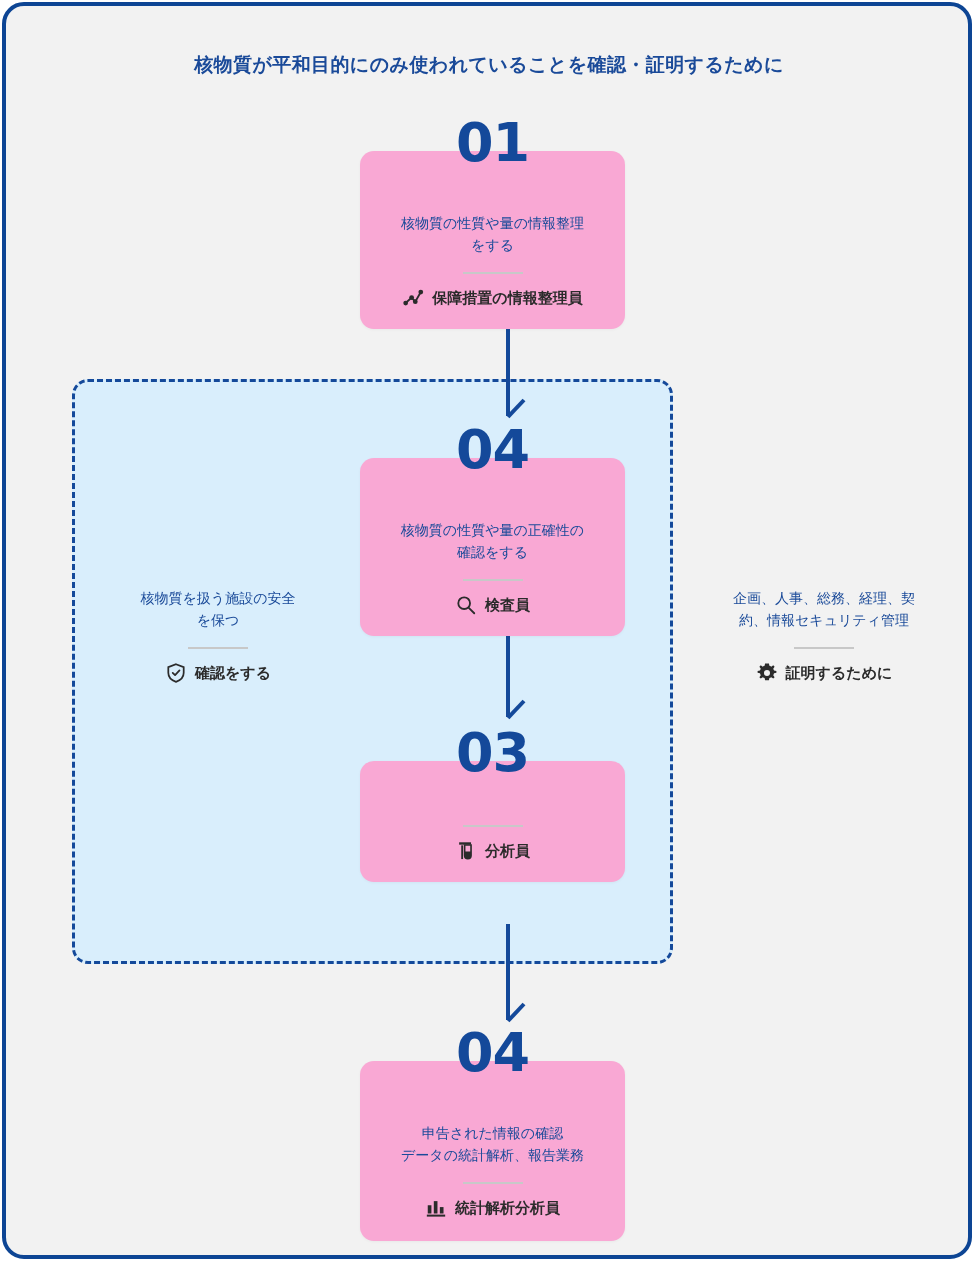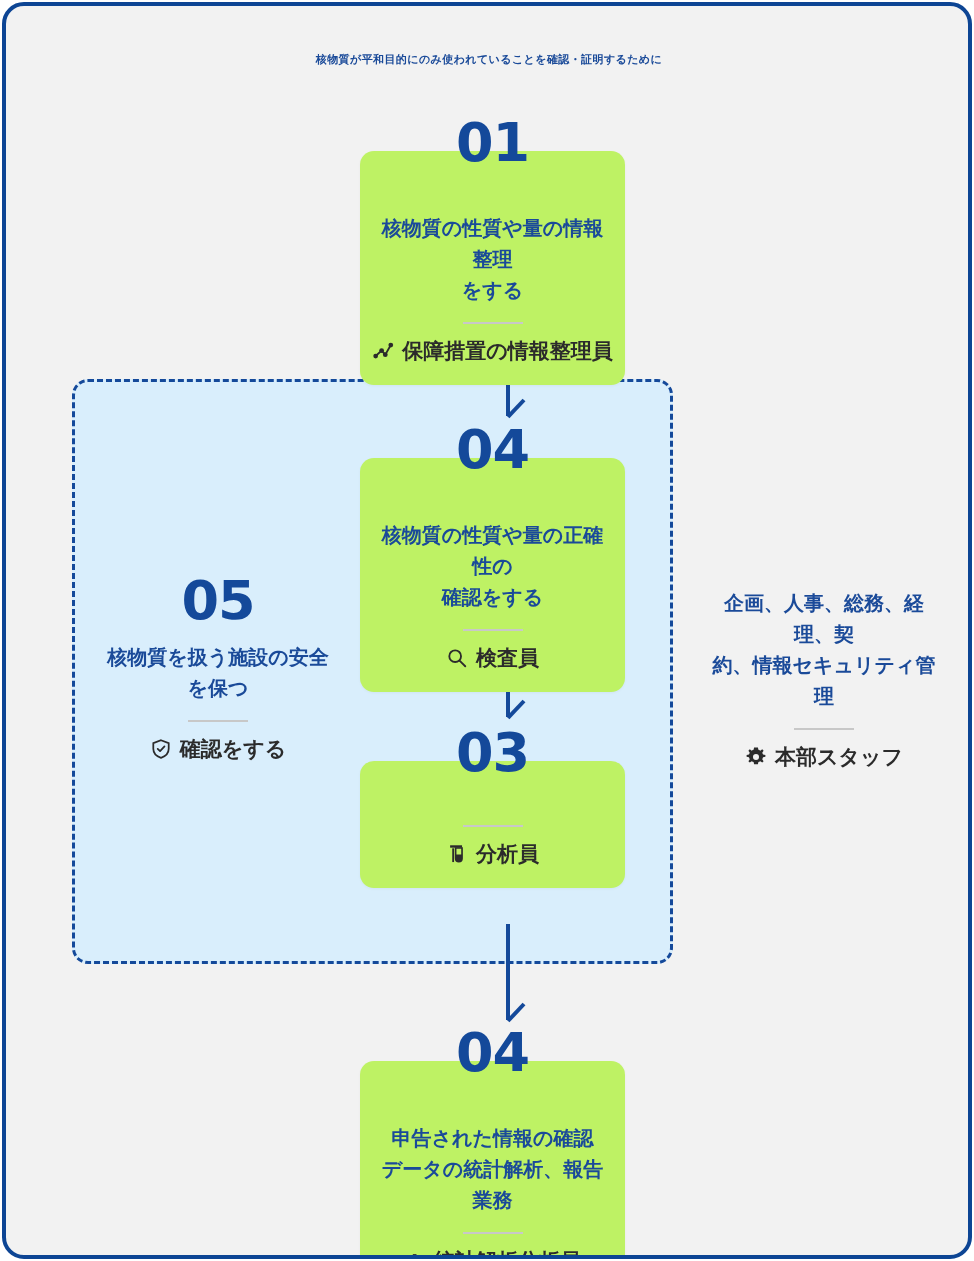--- a/index.html
+++ b/index.html
@@ -21,21 +21,21 @@
     border-radius: 22px;
     overflow: hidden;
   }
 
   
   .page-title {
     position: absolute;
     left: 0; top: 46px;
     width: 966px;
     text-align: center;
-    font-size: 11px;
+    font-size: 19px;
     font-weight: 700;
     color: #1a4a99;
     letter-spacing: 0.4px;
   }
 
   
   .dashed-region {
     position: absolute;
     left: 66px; top: 373px;
     width: 601px; height: 585px;
@@ -45,56 +45,56 @@
   }
 
   
   .card {
     position: absolute;
     width: 265px;
     border-radius: 14px;
     text-align: center;
   }
   .card.boxed {
-    background: #bef264;
+    background: #f9a8d4;
     box-shadow: 0 1px 3px rgba(0,0,0,0.04);
   }
 
   .card-number {
     font-size: 54px;
     font-weight: 800;
     color: #14499a;
     line-height: 1;
     letter-spacing: -1px;
     font-family: "DejaVu Sans", sans-serif;
   }
 
   .card-desc {
     margin-top: 14px;
-    font-size: 20px;
-    font-weight: 700;
+    font-size: 14px;
+    font-weight: 400;
     line-height: 1.55;
     color: #1a4a99;
     padding: 0 16px;
   }
 
   .card-divider {
     width: 60px;
     height: 2px;
     background: #c8c8c8;
     margin: 16px auto 0;
   }
 
   .card-role {
     margin-top: 13px;
     display: flex;
     align-items: center;
     justify-content: center;
     gap: 8px;
-    font-size: 21px;
+    font-size: 15px;
     font-weight: 700;
     color: #2b2b2b;
     padding-bottom: 4px;
   }
 
   .role-icon {
     display: inline-flex;
     align-items: center;
     justify-content: center;
     width: 22px; height: 22px;
@@ -225,21 +225,20 @@
           <rect x="9.6" y="4.5" width="4" height="13.5"></rect>
           <rect x="16.2" y="11" width="4" height="7"></rect>
           <rect x="2" y="19.2" width="20" height="2.2"></rect>
         </svg>
       </span>
       <span>統計解析分析員</span>
     </div>
   </div>
 
   <div class="card" id="card-05">
-    <div class="card-number">05</div>
     <div class="card-desc">核物質を扱う施設の安全<br>を保つ</div>
     <div class="card-divider"></div>
     <div class="card-role">
       <span class="role-icon">
         <svg width="22" height="22" viewBox="0 0 24 24" fill="none" stroke="#2b2b2b" stroke-width="1.9">
           <path d="M12 2.4 L20.4 5.6 v6.2 c0 5 -3.6 8.3 -8.4 9.8 c-4.8 -1.5 -8.4 -4.8 -8.4 -9.8 V5.6 z"></path>
           <path d="M8.4 11.8 L11 14.4 L15.8 9.2" stroke-linecap="round" stroke-linejoin="round"></path>
         </svg>
       </span>
       <span>確認をする</span>
@@ -249,17 +248,17 @@
   <div class="card" id="card-06">
     <div class="card-desc">企画、人事、総務、経理、契<br>約、情報セキュリティ管理</div>
     <div class="card-divider"></div>
     <div class="card-role">
       <span class="role-icon">
         <svg width="22" height="22" viewBox="0 0 24 24" fill="#2b2b2b">
           <path d="M12 1.6 l2.1 0 0.5 2.6 a8.6 8.6 0 0 1 2 0.85 l2.2 -1.5 1.5 1.5 -1.5 2.2 a8.6 8.6 0 0 1 0.85 2 l2.6 0.5 0 2.1 -2.6 0.5 a8.6 8.6 0 0 1 -0.85 2 l1.5 2.2 -1.5 1.5 -2.2 -1.5 a8.6 8.6 0 0 1 -2 0.85 l-0.5 2.6 -2.1 0 -2.1 0 -0.5 -2.6 a8.6 8.6 0 0 1 -2 -0.85 l-2.2 1.5 -1.5 -1.5 1.5 -2.2 a8.6 8.6 0 0 1 -0.85 -2 l-2.6 -0.5 0 -2.1 2.6 -0.5 a8.6 8.6 0 0 1 0.85 -2 l-1.5 -2.2 1.5 -1.5 2.2 1.5 a8.6 8.6 0 0 1 2 -0.85 l0.5 -2.6 z"></path>
           <circle cx="12" cy="12" r="3.3" fill="#f2f2f2"></circle>
         </svg>
       </span>
-      <span>本部スタッフ</span>
+      <span>証明するために</span>
     </div>
   </div>
 
 </div>
 
 </body></html>

